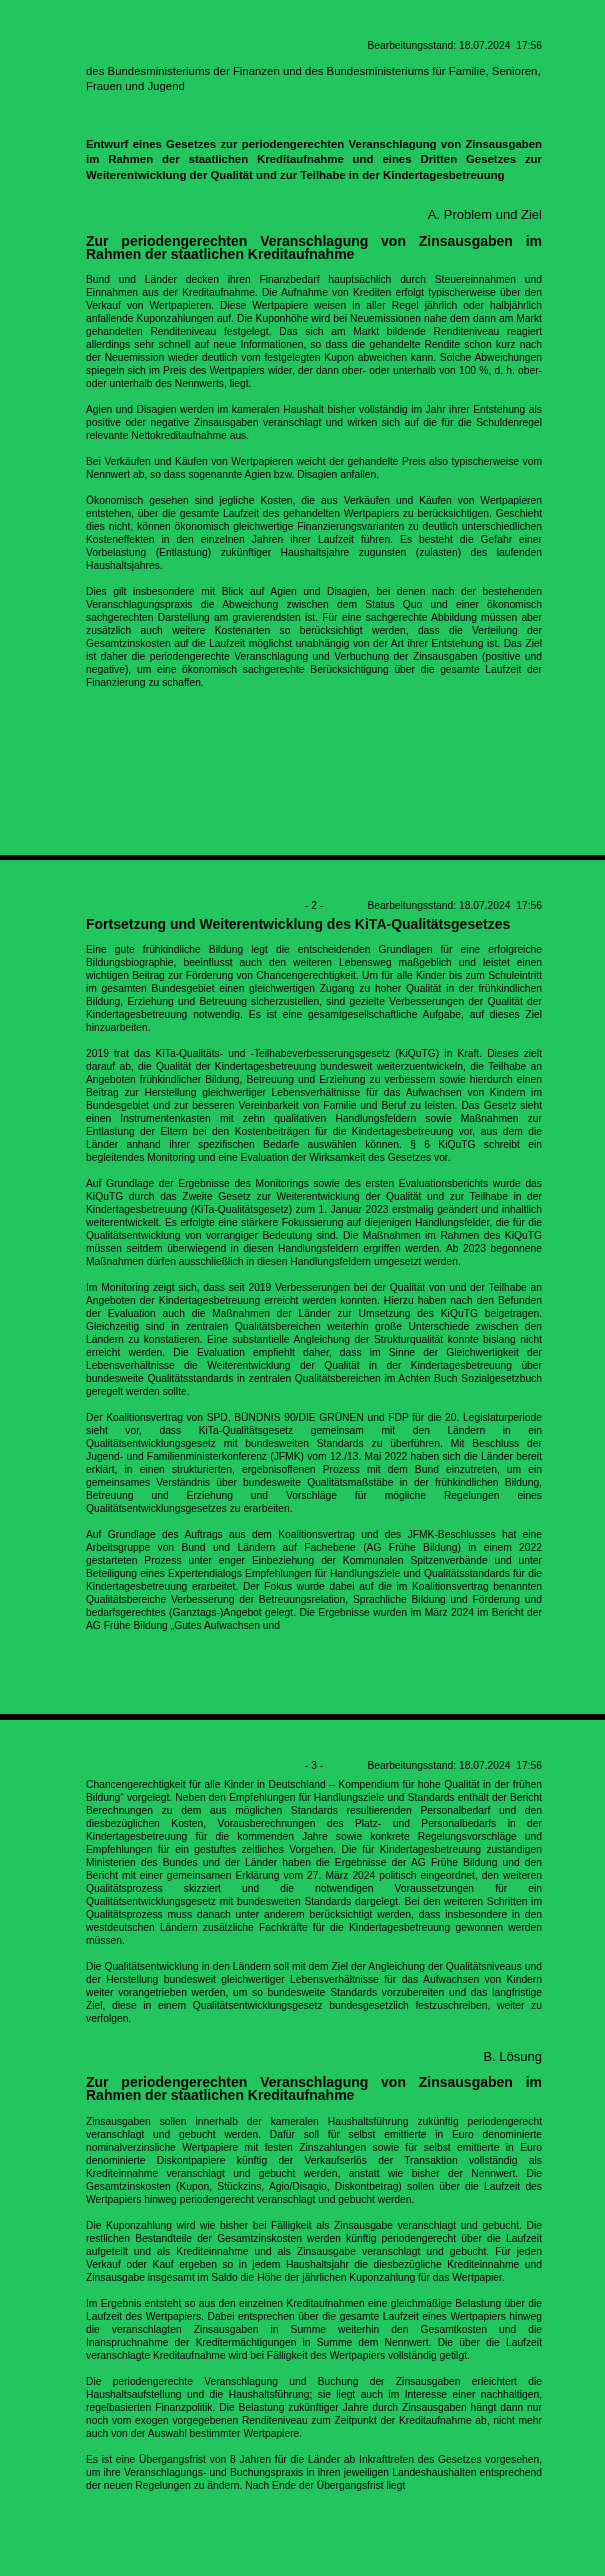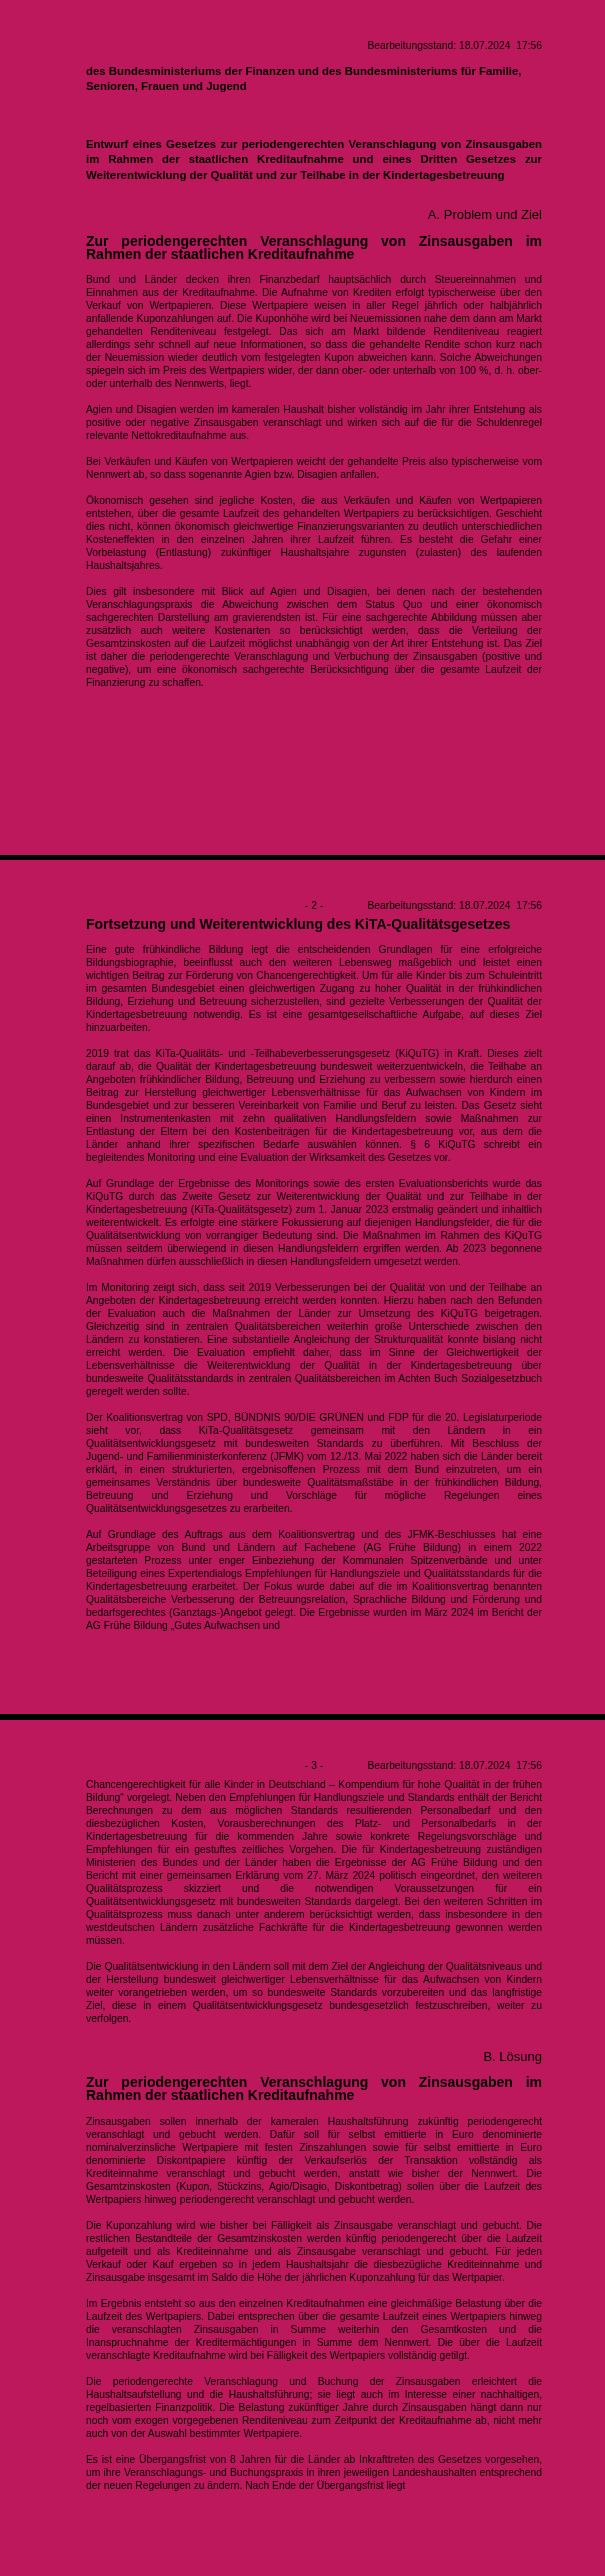--- a/index.html
+++ b/index.html
@@ -6,21 +6,21 @@
   body {
     width: 605px;
     font-family: "Liberation Sans", sans-serif;
     color: #000;
     -webkit-font-smoothing: antialiased;
   }
   .page {
     box-sizing: border-box;
     position: relative;
     width: 605px;
-    background: #be185d;
+    background: #22c55e;
     padding: 39px 63px 0 86px;
     overflow: hidden;
   }
   .page-1 { height: 855px; }
   .page-2 { height: 854px; }
   .page-3 { height: 857px; }
   .page-separator {
     height: 5.3px;
     width: 605px;
     background: #000000;
@@ -43,21 +43,21 @@
   }
   .page-1 .content { margin-top: 12.2px; }
   .page-2 .content { margin-top: 5.3px; }
   .page-3 .content { margin-top: 6px; }
 
   .title {
     font-size: 11.4px; font-weight: bold; line-height: 14.5px;
     margin: 0 0 18.3px 0;
   }
   .subtitle {
-    font-size: 11.4px; font-weight: bold; line-height: 14.5px;
+    font-size: 11.4px; font-weight: normal; line-height: 14.5px;
     margin: 0 0 44px 0;
   }
   .intro {
     font-size: 11.4px; font-weight: bold; line-height: 15.2px;
     text-align: justify;
     margin: 0 0 24.4px 0;
   }
   .heading {
     font-size: 13px; font-weight: normal; line-height: 15.2px;
     margin: 24.4px 0 12.2px 0;

